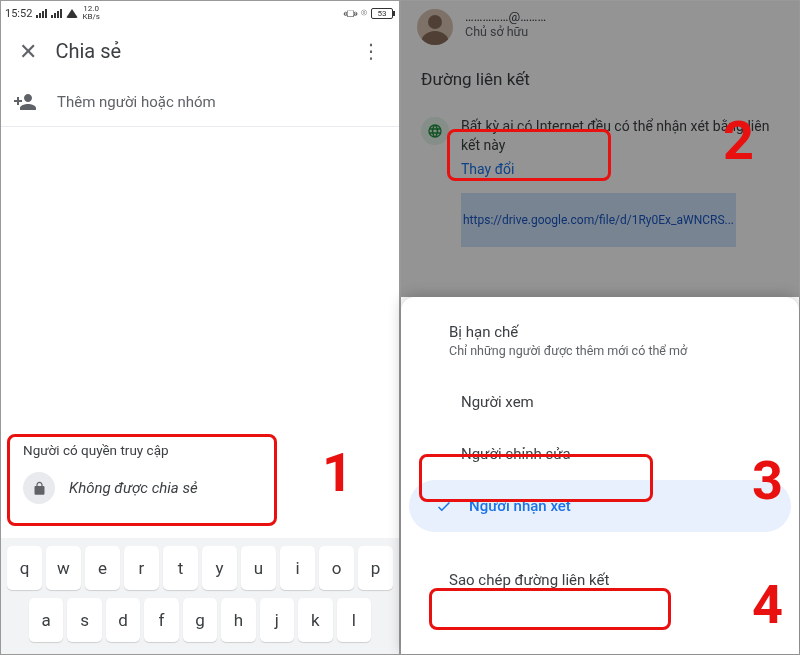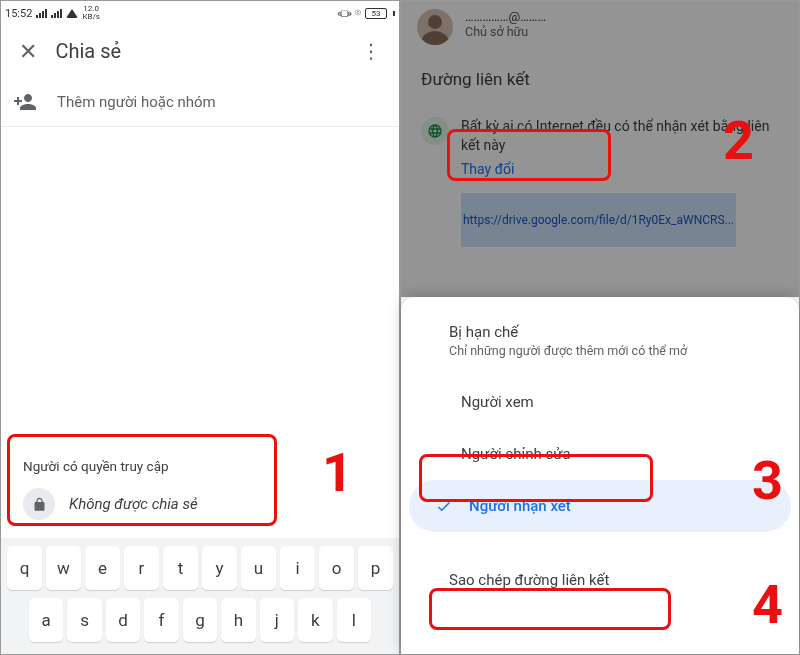--- a/index.html
+++ b/index.html
@@ -9,39 +9,39 @@
   .phone-right { width: 400px; }
 
   
   .status-bar { height: 24px; display: flex; align-items: center; justify-content: space-between; padding: 0 4px; font-size: 11px; color: #333; }
   .status-left, .status-right { display: flex; align-items: center; gap: 4px; }
   .sig-bars { display: inline-flex; align-items: flex-end; gap: 1px; }
   .sig-bars span { width: 2px; background:#333; }
   .sig-bars span:nth-child(1){height:3px}.sig-bars span:nth-child(2){height:5px}.sig-bars span:nth-child(3){height:7px}.sig-bars span:nth-child(4){height:9px}
   .wifi-ic { width:0; height:0; border-left:6px solid transparent; border-right:6px solid transparent; border-bottom:9px solid #333; border-radius:2px;}
   .kb-speed { font-size:8px; line-height:8px; text-align:center;}
-  .batt { display:inline-flex; align-items:center; gap:6px;}
+  .batt { display:inline-flex; align-items:center; gap:0;}
   .batt-body { width:22px; height:11px; border:1px solid #333; border-radius:2px; font-size:8px; line-height:9px; text-align:center;}
   .batt-tip { width:2px; height:5px; background:#333;}
   .vib-ic { font-size:11px; letter-spacing:-1px;}
 
   
   .hdr { display:flex; align-items:center; height: 52px; padding: 0 8px; }
   .hdr-x { font-size: 22px; padding: 6px 10px; color:#5f6368;}
   .hdr-title { flex:1; font-size: 20px; color:#3c4043; padding-left:8px;}
   .hdr-dots { font-size: 20px; padding: 0 10px; color:#5f6368;}
 
   
   .add-row { display:flex; align-items:center; height: 50px; padding: 0 10px; border-bottom:1px solid #e8eaed;}
   .add-icon { width: 28px; height:28px; display:flex; align-items:center; justify-content:center; margin-right: 18px;}
   .add-icon svg { width: 24px; height:24px; fill:#5f6368;}
   .add-text { font-size: 15px; color:#5f6368;}
 
   
-  .access-panel { position:absolute; left:10px; right:116px; bottom: 116px; background:#fff; padding: 10px 12px 18px 12px;}
+  .access-panel { position:absolute; left:10px; right:116px; bottom: 132px; background:#fff; padding: 10px 12px 18px 12px;}
   .access-title { font-size: 13.5px; color:#3c4043; margin-bottom: 14px;}
   .access-row { display:flex; align-items:center; gap: 14px; font-style: italic;}
   .lock-circ { width: 32px; height:32px; border-radius:50%; background:#e8eaed; display:flex; align-items:center; justify-content:center;}
   .lock-circ svg{ width:15px; height:15px; fill:#5f6368;}
   .access-text { font-size: 15px; color:#3c4043;}
   .red-box { border: 3px solid #e91010; border-radius: 8px; position:absolute; pointer-events:none;}
   .big-num { position:absolute; font-size: 54px; font-weight:700; color:#e91010;}
 
   
   .kbd { position:absolute; left:0; right:0; bottom:0; height: 116px; background:#f1f3f4; padding: 8px 4px 0 4px; }

